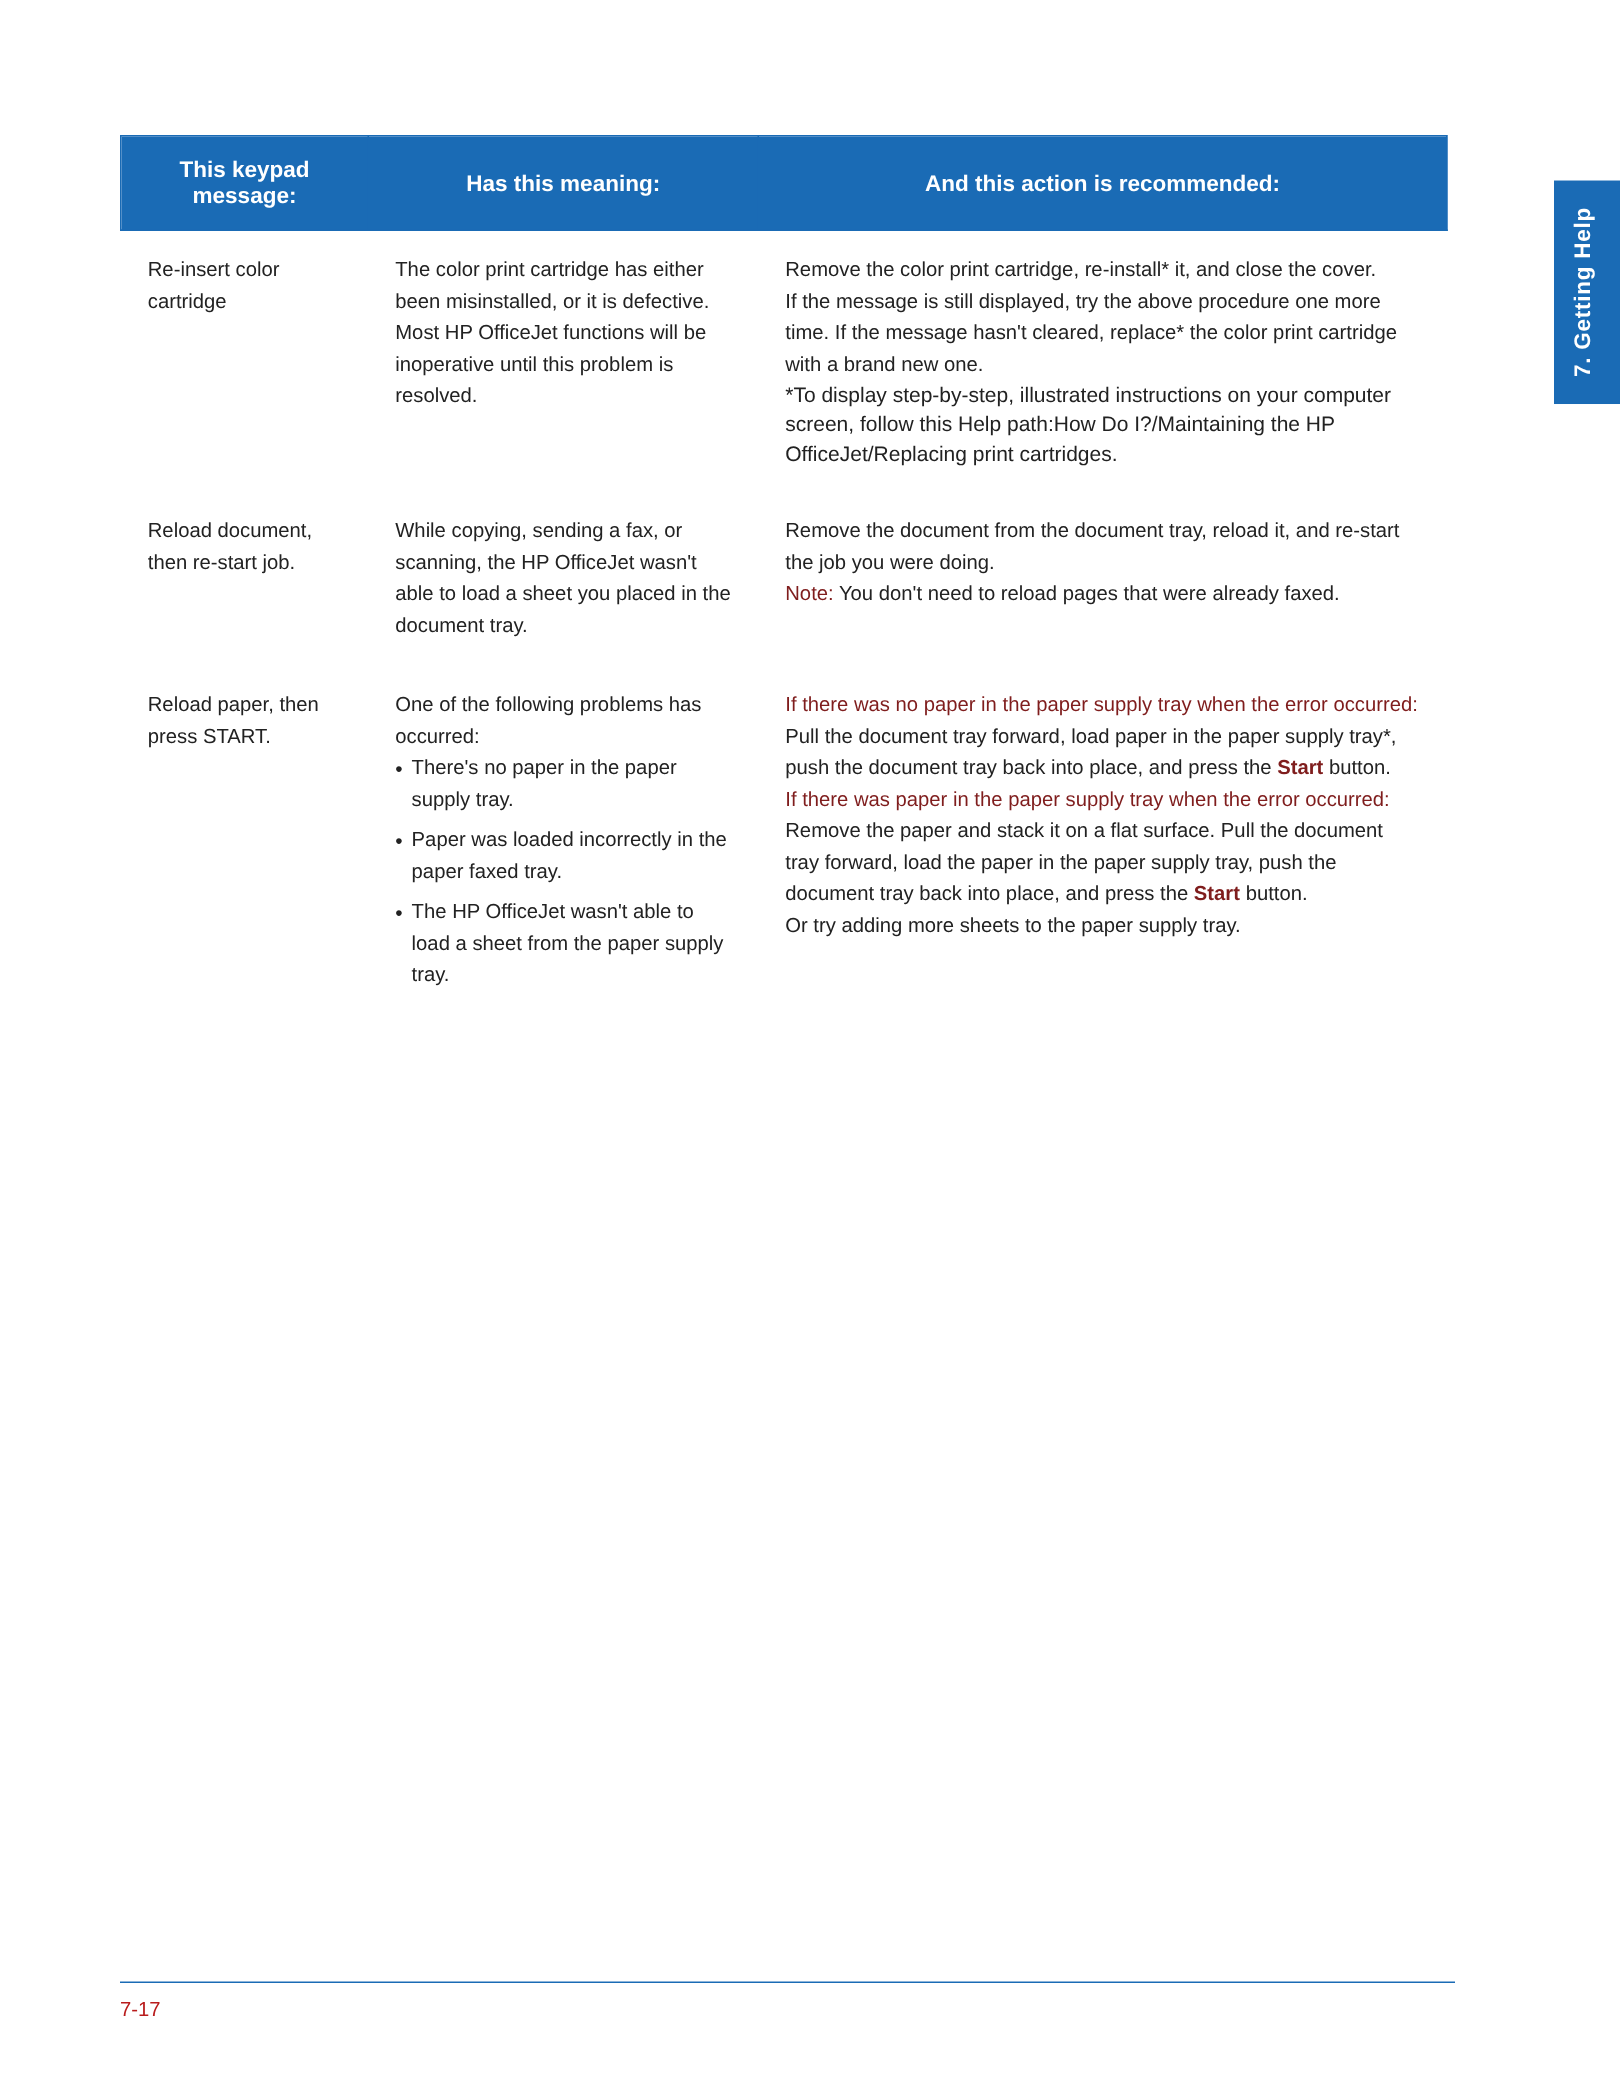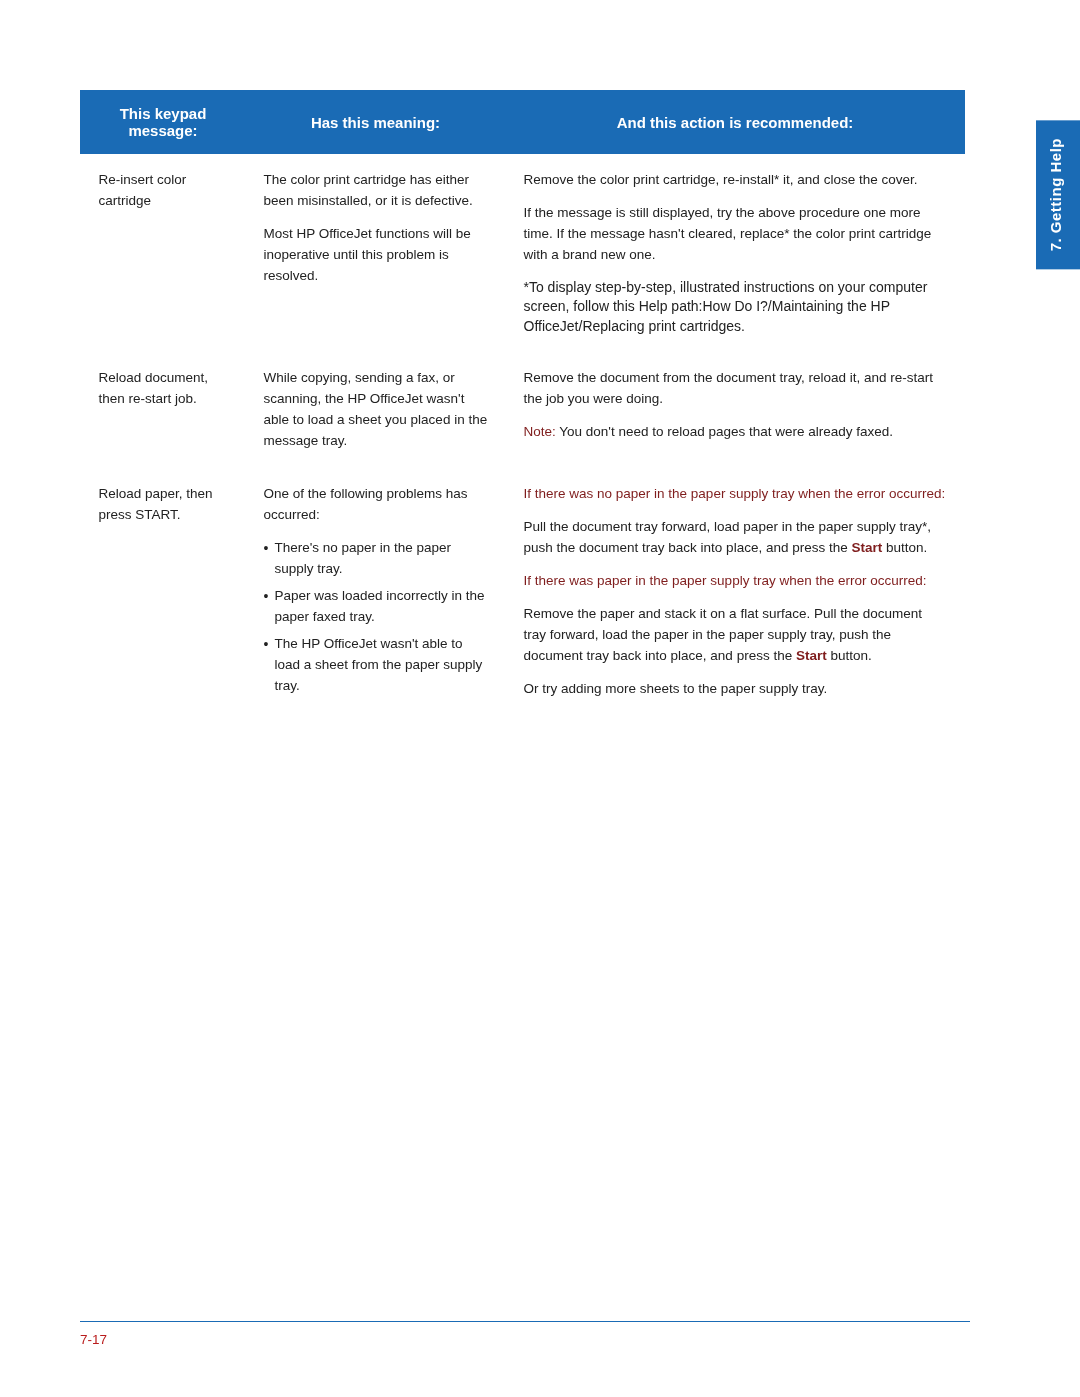--- a/index.html
+++ b/index.html
@@ -113,21 +113,20 @@
     }
 
     .bullet-item .bullet {
       margin-right: 6px;
       flex-shrink: 0;
       font-size: 14px;
       line-height: 1.55;
     }
 
     .section-gap {
-      margin-top: 12px;
     }
 
     .row-divider td {
       border-top: 1px solid #cccccc;
       padding-top: 20px;
     }
 
     
     .page-footer {
       position: absolute;
@@ -181,21 +180,21 @@
             <p class="section-gap">If the message is still displayed, try the above procedure one more time. If the message hasn't cleared, replace* the color print cartridge with a brand new one.</p>
             <p class="section-gap small-text">*To display step-by-step, illustrated instructions on your computer screen, follow this Help path:How Do I?/Maintaining the HP OfficeJet/Replacing print cartridges.</p>
           </td>
         </tr>
 
         <tr class="row-divider">
           <td>
             Reload document, then re-start job.
           </td>
           <td>
-            While copying, sending a fax, or scanning, the HP OfficeJet wasn't able to load a sheet you placed in the message tray.
+            While copying, sending a fax, or scanning, the HP OfficeJet wasn't able to load a sheet you placed in the document tray.
           </td>
           <td>
             <p>Remove the document from the document tray, reload it, and re-start the job you were doing.</p>
             <p class="section-gap"><span class="blue-text">Note:</span> You don't need to reload pages that were already faxed.</p>
           </td>
         </tr>
 
         <tr class="row-divider">
           <td>
             Reload paper, then press START.

